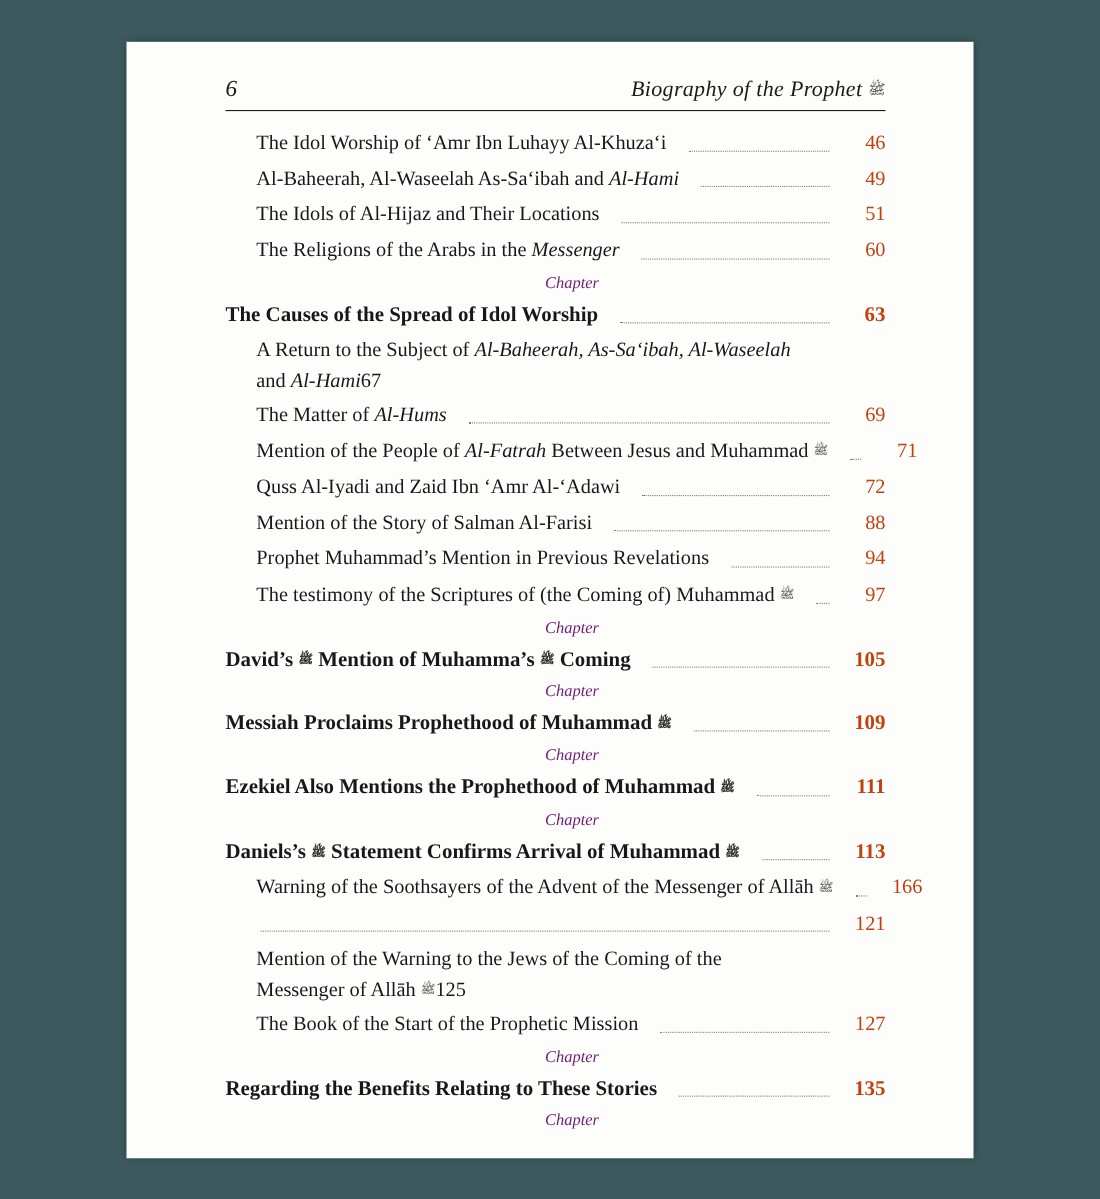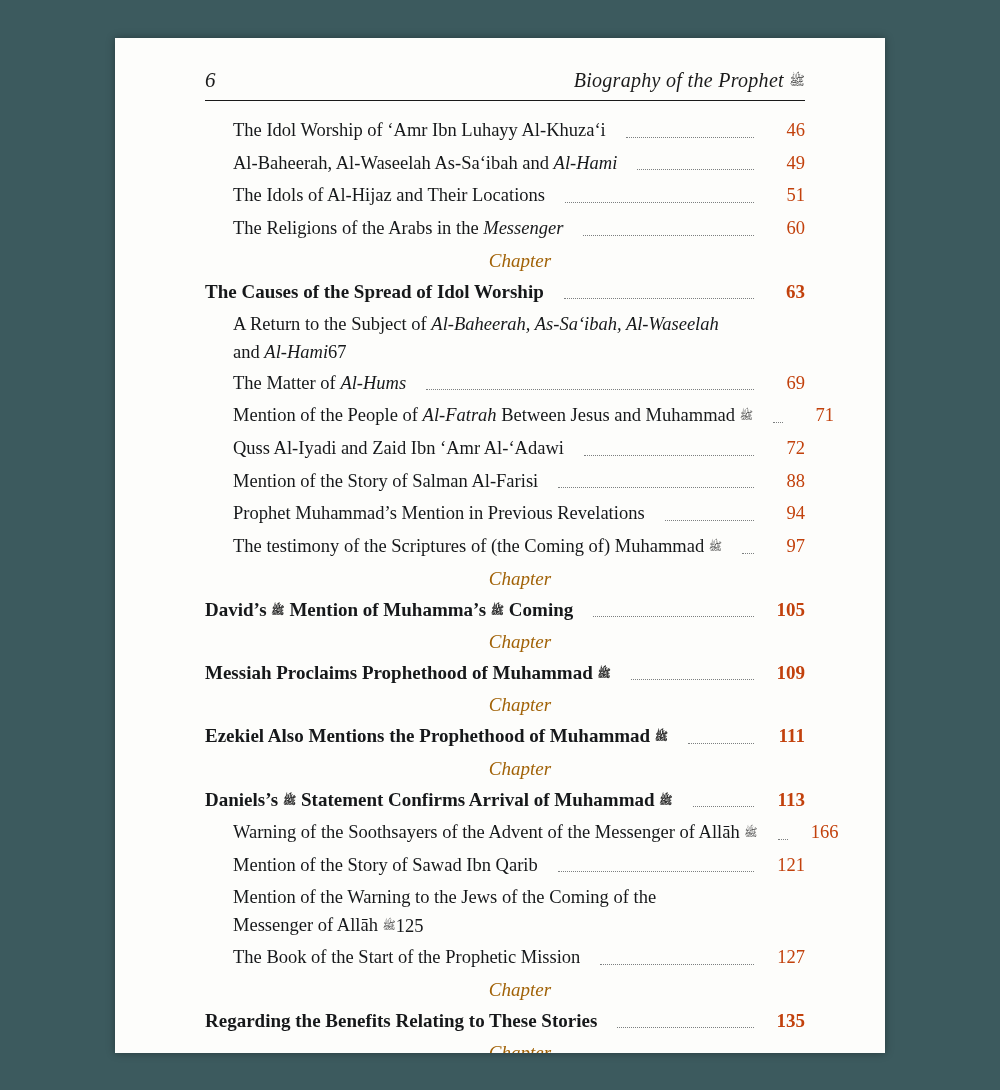--- a/index.html
+++ b/index.html
@@ -98,23 +98,23 @@
     align-items: flex-end;
     margin: -4px 0 9px 0;
     font-size: 18.5px;
     color: #16181a;
   }
   .wrapline.lvl2 { margin-left: 28px; }
   em { font-style: italic; }
   .chapword {
     text-align: center;
     font-style: italic;
-    font-size: 19px;
+    font-size: 15px;
     margin: 4px 0 8px 0;
-    color: #a16207;
+    color: #701a75;
     padding-left: 30px;
   }
 </style>
 </head>
 <body>
 
 <div id="page">
   <div class="inner">
 
     <div class="runhead">
@@ -213,21 +213,20 @@
           <span class="title">Daniels’s <span class="pbuh sm">ﷺ</span> Statement Confirms Arrival of Muhammad <span class="pbuh sm">ﷺ</span> </span>
           <span class="leader"></span>
           <span class="pg">113</span>
         </div>
         <div class="entry lvl2">
           <span class="title">Warning of the Soothsayers of the Advent of the Messenger of Allāh <span class="pbuh sm">ﷺ</span></span>
           <span class="leader"></span>
           <span class="pg">166</span>
         </div>
         <div class="entry lvl2">
-          <span class="title">Mention of the Story of Sawad Ibn Qarib</span>
           <span class="leader"></span>
           <span class="pg">121</span>
         </div>
         <div class="entry lvl2">
           <span class="title">Mention of the Warning to the Jews of the Coming of the</span>
         </div>
         <div class="wrapline lvl2">
           <span class="title">Messenger of Allāh <span class="pbuh sm">ﷺ</span></span>
           <span class="leader"></span>
           <span class="pg">125</span>

